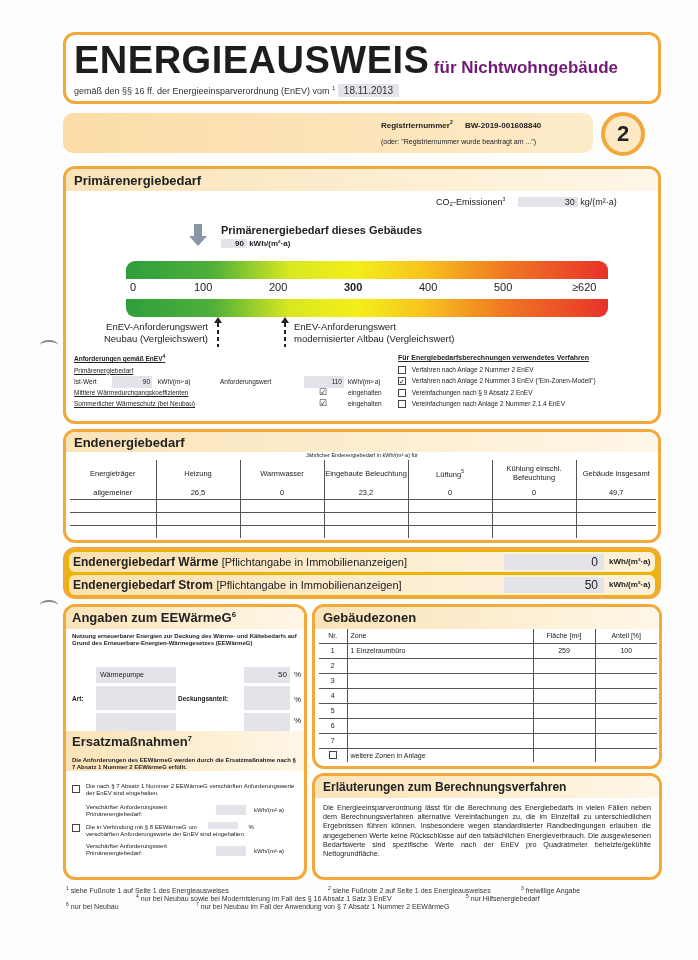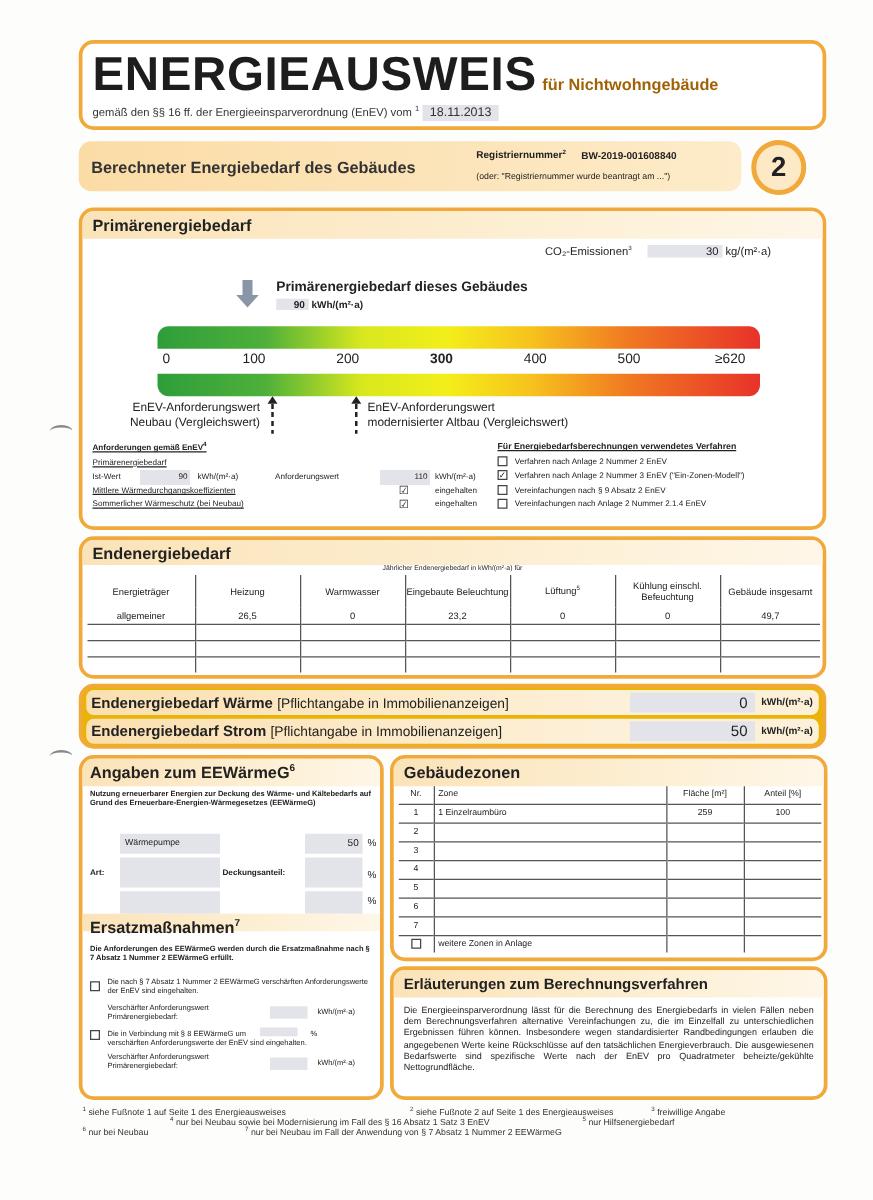--- a/index.html
+++ b/index.html
@@ -17,31 +17,30 @@
 </style>
 </head>
 <body>
 
 <div class="punch" style="top:340px;"></div>
 <div class="punch" style="top:600px;"></div>
 
 <div class="box" style="left:63px; top:32px; width:598px; height:72px;">
   <div class="abs" style="left:8px; top:4px; white-space:nowrap;">
     <span style="font-size:38px; font-weight:bold; letter-spacing:0.5px; color:#1d1d1d;">ENERGIEAUSWEIS</span>
-    <span style="font-size:13px; font-weight:bold; color:#a16207;">für Nichtwohngebäude</span>
+    <span style="font-size:17px; font-weight:bold; color:#701a75;">für Nichtwohngebäude</span>
   </div>
   <div class="abs" style="left:8px; top:50px; font-size:9px; white-space:nowrap; color:#333;">
     <span>gemäß den §§ 16 ff. der Energieeinsparverordnung (EnEV) vom</span>
     <sup style="font-size:6px;">1</sup>
     <span class="shade" style="padding:1px 6px; margin-left:0; font-size:10px;">18.11.2013</span>
   </div>
 </div>
 
 <div class="abs" style="left:63px; top:113px; width:530px; height:40px; border-radius:10px; background:linear-gradient(90deg,#fbdca6,#fdebc9);">
-  <span class="abs" style="left:10px; top:13px; font-size:13px; font-weight:bold; color:#333;">Berechneter Energiebedarf des Gebäudes</span>
   <div class="abs" style="left:318px; top:6px; font-size:8px; font-weight:bold; white-space:nowrap;">
     <span>Registriernummer</span><sup style="font-size:5px;">2</sup>
     <span style="margin-left:10px;">BW-2019-001608840</span>
   </div>
   <span class="abs" style="left:318px; top:25px; font-size:7px; white-space:nowrap;">(oder: "Registriernummer wurde beantragt am ...")</span>
 </div>
 <div class="abs" style="left:601px; top:112px; width:44px; height:44px; border:4px solid #f2a93b; border-radius:50%; background:#fde9c6; text-align:center; line-height:36px; font-size:22px; font-weight:bold;">
   <span>2</span>
 </div>
 
@@ -214,21 +213,21 @@
   <span class="abs shade" style="left:30px; top:106px; width:80px; height:18px;"></span>
   <span class="abs" style="left:6px; top:88px; font-size:6.5px; font-weight:bold;">Art:</span>
   <span class="abs" style="left:112px; top:88px; font-size:6.5px; font-weight:bold;">Deckungsanteil:</span>
   <span class="abs shade" style="left:178px; top:60px; width:46px; height:16px; font-size:8px; text-align:right; padding:3px 3px 0 0;">50</span>
   <span class="abs shade" style="left:178px; top:79px; width:46px; height:24px;"></span>
   <span class="abs shade" style="left:178px; top:106px; width:46px; height:18px;"></span>
   <span class="abs" style="left:228px; top:63px; font-size:8px;">%</span>
   <span class="abs" style="left:228px; top:88px; font-size:8px;">%</span>
   <span class="abs" style="left:228px; top:109px; font-size:8px;">%</span>
 
-  <div class="abs hdrbar" style="left:0; top:124px; width:238px; height:14px; padding:3px 6px; font-size:13px;">
+  <div class="abs hdrbar" style="left:0; top:124px; width:238px; height:40px; padding:3px 6px; font-size:13px;">
     <span>Ersatzmaßnahmen</span><sup style="font-size:8px;">7</sup>
   </div>
   <div class="abs" style="left:6px; top:150px; width:226px; font-size:6px; font-weight:bold; line-height:7px;">Die Anforderungen des EEWärmeG werden durch die Ersatzmaßnahme nach § 7 Absatz 1 Nummer 2 EEWärmeG erfüllt.</div>
   <span class="abs chk" style="left:6px; top:178px;"></span>
   <div class="abs" style="left:20px; top:176px; width:212px; font-size:6px; line-height:7px;">Die nach § 7 Absatz 1 Nummer 2 EEWärmeG verschärften Anforderungswerte der EnEV sind eingehalten.</div>
   <div class="abs" style="left:20px; top:197px; width:110px; font-size:6px; line-height:7px;">Verschärfter Anforderungswert Primärenergiebedarf:</div>
   <span class="abs shade" style="left:150px; top:198px; width:30px; height:10px;"></span>
   <span class="abs" style="left:188px; top:200px; font-size:6px;">kWh/(m²·a)</span>
   <span class="abs chk" style="left:6px; top:217px;"></span>
   <div class="abs" style="left:20px; top:215px; width:212px; font-size:6px; line-height:7px;">

